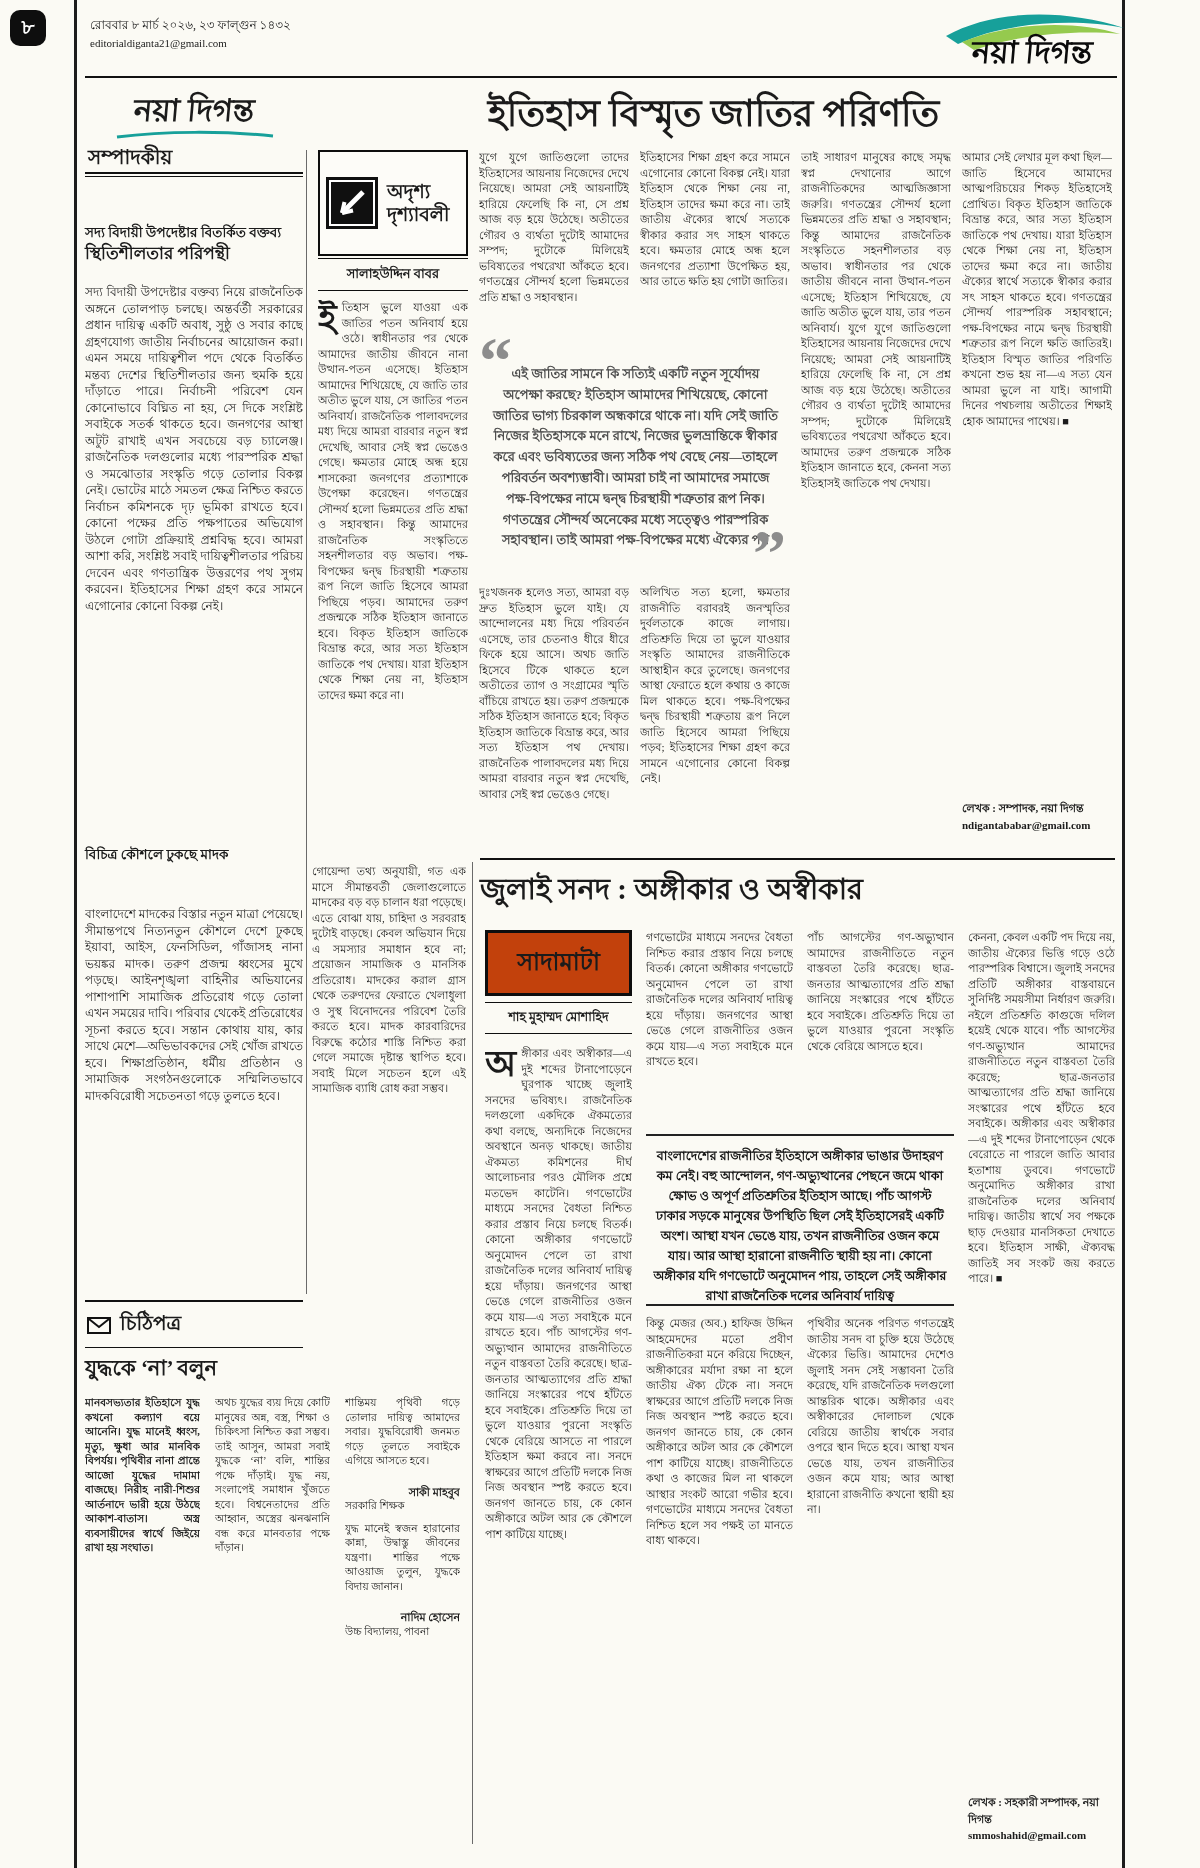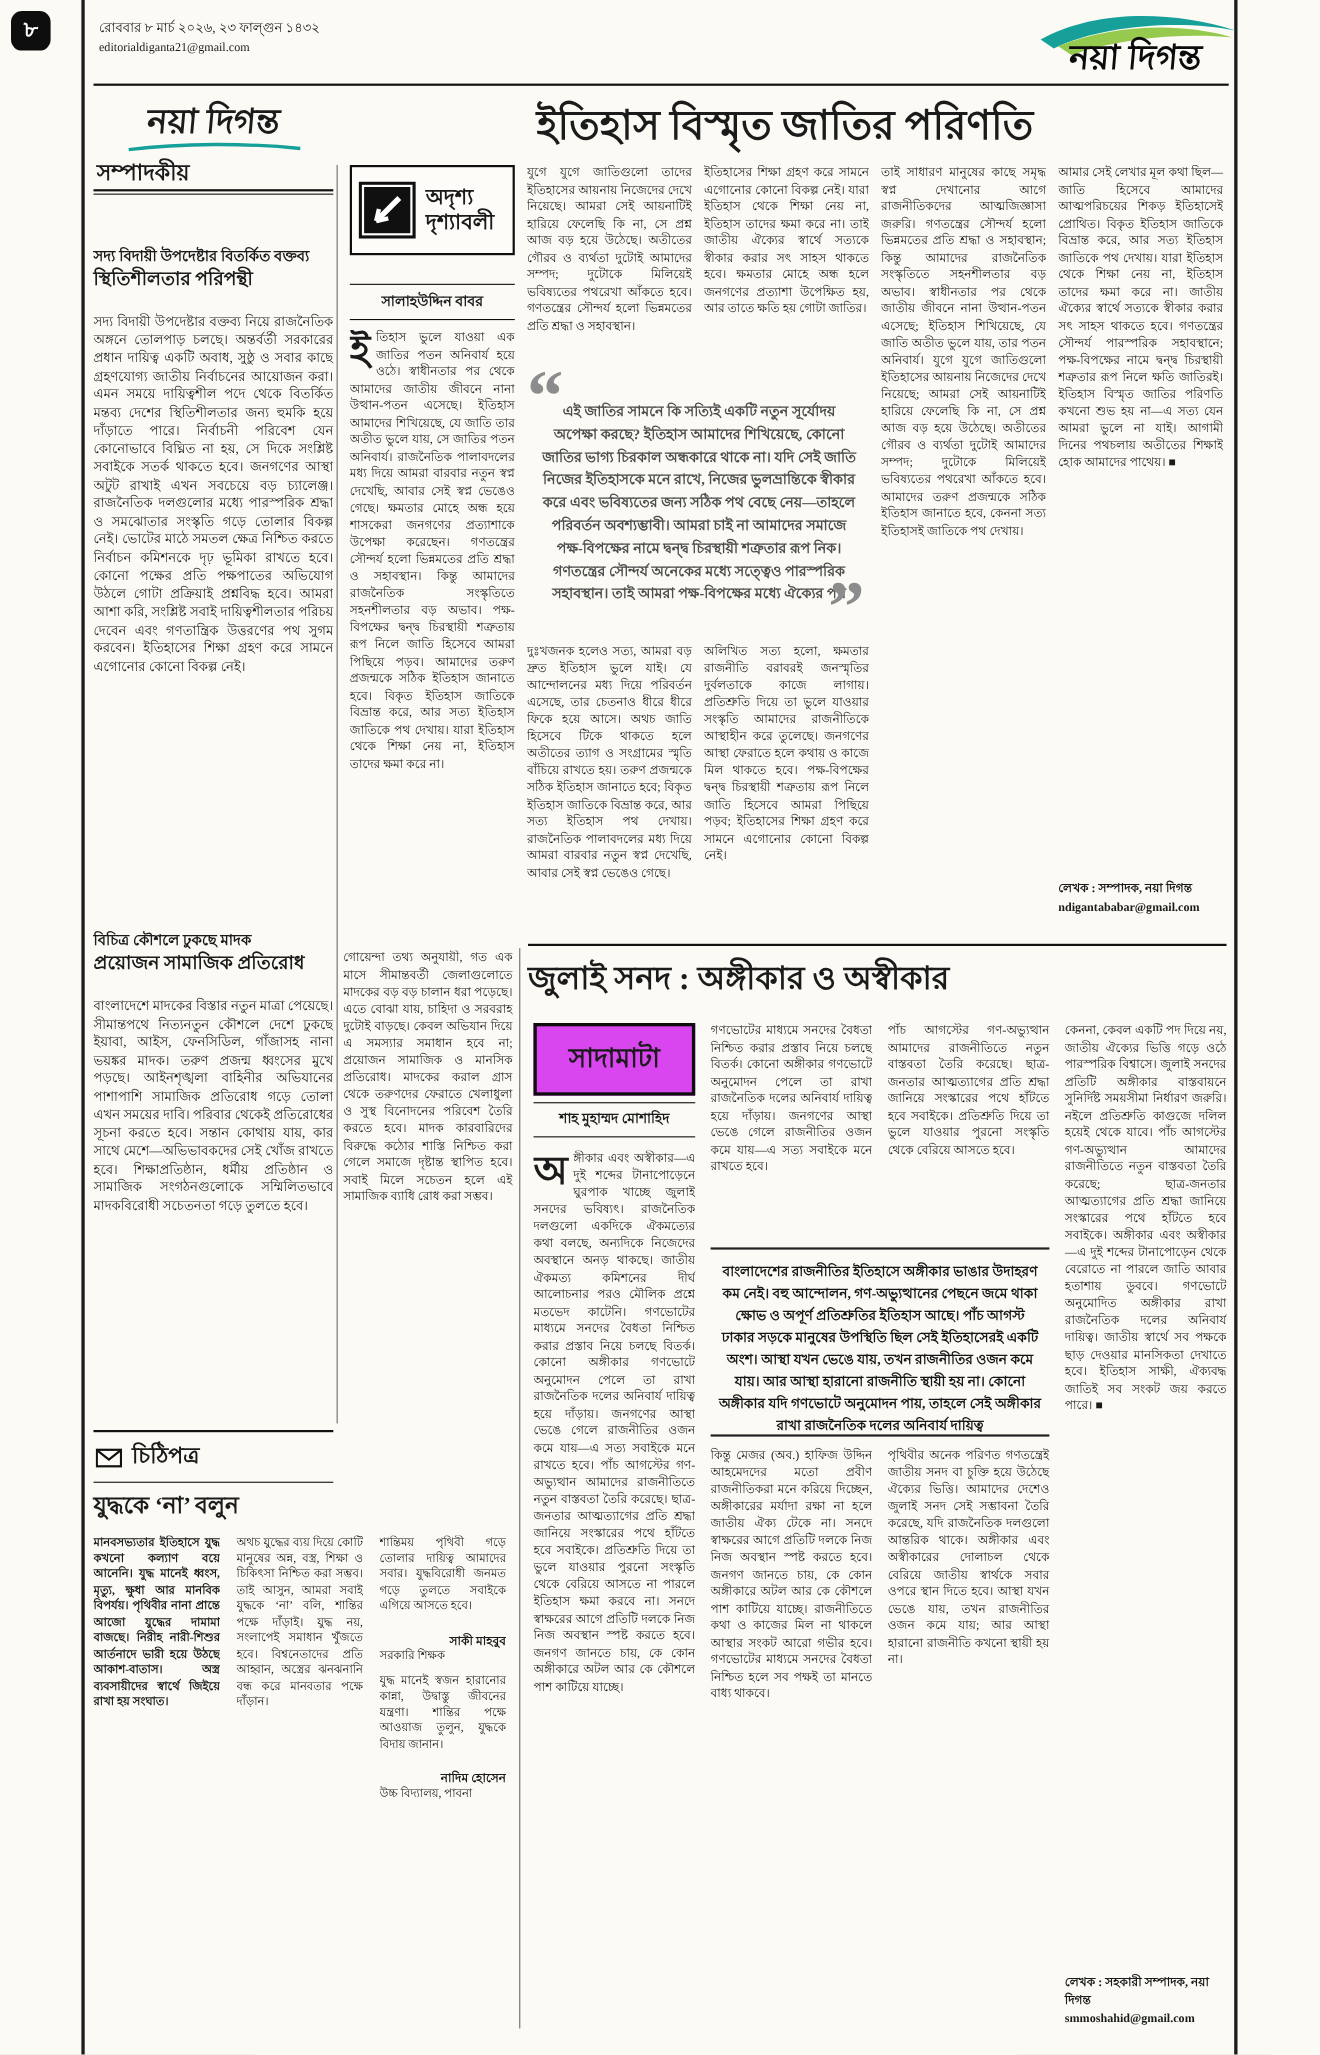--- a/index.html
+++ b/index.html
@@ -12,21 +12,21 @@
   .dateline .email { font-size:11px; }
   .np-logo { position:absolute; left:940px; top:2px; width:190px; height:72px; }
   .np-logo svg { position:absolute; left:0; top:0; }
   .np-logo-text { position:absolute; left:0; right:6px; top:26px; text-align:center; font-size:31px; font-weight:bold;
                   transform:skewX(-5deg); color:#0b0b0b; }
   .toprule { position:absolute; left:85px; top:76px; width:1032px; height:2px; background:#111; }
   .vrule { position:absolute; width:1px; background:#6a6a6a; }
 
   .main-headline { position:absolute; left:312px; top:84px; width:803px; text-align:center;
                    font-size:37px; font-weight:bold; }
-  .colbox { position:absolute; left:318px; top:150px; width:150px; height:82px; border:2.5px solid #0e0e0e;
+  .colbox { position:absolute; left:318px; top:150px; width:150px; height:106px; border:2.5px solid #0e0e0e;
             box-sizing:border-box; display:flex; align-items:center; gap:9px; padding:6px; background:#fdfcf8; }
   .colbox-label { font-size:19px; font-weight:bold; line-height:1.22; }
   .authorbar { position:absolute; border-top:1.5px solid #0e0e0e; border-bottom:1.5px solid #0e0e0e;
                text-align:center; font-weight:bold; font-size:13px; padding:5px 0; box-sizing:border-box; }
 
   .bcol { position:absolute; font-size:11px; line-height:15.5px; text-align:justify; overflow:hidden; }
   .dropcap { float:left; font-size:36px; line-height:34px; font-weight:bold; padding:1px 5px 0 0; }
   .pullquote { position:absolute; left:479px; top:336px; width:311px; height:240px; }
   .pq-text { position:absolute; left:12px; right:10px; top:28px; bottom:26px; text-align:center; font-weight:bold;
              font-size:13px; line-height:1.6; color:#4d4d4d; overflow:hidden; }
@@ -50,21 +50,21 @@
   .letters-title { position:absolute; left:85px; top:1352px; width:300px; font-size:21px; font-weight:bold; }
   .lcol { position:absolute; top:1396px; width:115px; height:448px; font-size:10.5px; line-height:14.5px;
           text-align:justify; overflow:hidden; }
   .sig-name { font-weight:bold; text-align:right; margin-top:16px; font-size:11px; }
   .sig-role { font-size:10.5px; margin-bottom:8px; }
 
   .july-rule { position:absolute; left:480px; top:858px; width:635px; height:2px; background:#111; }
   .july-headline { position:absolute; left:480px; top:866px; width:635px; text-align:left; font-size:29px; font-weight:bold; }
   .sadamata-box { position:absolute; left:485px; top:930px; width:147px; height:66px; border:3px solid #0e0e0e;
                   box-sizing:border-box; display:flex; align-items:center; justify-content:center;
-                  font-size:24px; font-weight:bold; background:#d946ef; }
+                  font-size:24px; font-weight:bold; background:#c2410c; }
   .quotebox { position:absolute; left:646px; top:1134px; width:308px; height:172px; border-top:2px solid #222;
               border-bottom:2px solid #222; box-sizing:border-box; padding:10px 7px; text-align:center;
               font-weight:bold; font-size:12.5px; line-height:1.6; overflow:hidden; color:#151515; }
 </style>
 </head>
 <body>
 
 <div class="page">
 
   <div class="edge" style="left:74px"></div>
@@ -134,21 +134,20 @@
   </div>
   <div class="ed-section">সম্পাদকীয়</div>
   <div class="ed-rule" style="top:172px; height:2px;"></div>
   <div class="ed-rule" style="top:176px; height:1px;"></div>
 
   <div class="kicker" style="top:222px;">সদ্য বিদায়ী উপদেষ্টার বিতর্কিত বক্তব্য</div>
   <div class="ed-title" style="top:244px;">স্থিতিশীলতার পরিপন্থী</div>
   <div class="ed-body" style="left:85px; top:284px; width:218px; height:552px;">সদ্য বিদায়ী উপদেষ্টার বক্তব্য নিয়ে রাজনৈতিক অঙ্গনে তোলপাড় চলছে। অন্তর্বর্তী সরকারের প্রধান দায়িত্ব একটি অবাধ, সুষ্ঠু ও সবার কাছে গ্রহণযোগ্য জাতীয় নির্বাচনের আয়োজন করা। এমন সময়ে দায়িত্বশীল পদে থেকে বিতর্কিত মন্তব্য দেশের স্থিতিশীলতার জন্য হুমকি হয়ে দাঁড়াতে পারে। নির্বাচনী পরিবেশ যেন কোনোভাবে বিঘ্নিত না হয়, সে দিকে সংশ্লিষ্ট সবাইকে সতর্ক থাকতে হবে। জনগণের আস্থা অটুট রাখাই এখন সবচেয়ে বড় চ্যালেঞ্জ। রাজনৈতিক দলগুলোর মধ্যে পারস্পরিক শ্রদ্ধা ও সমঝোতার সংস্কৃতি গড়ে তোলার বিকল্প নেই। ভোটের মাঠে সমতল ক্ষেত্র নিশ্চিত করতে নির্বাচন কমিশনকে দৃঢ় ভূমিকা রাখতে হবে। কোনো পক্ষের প্রতি পক্ষপাতের অভিযোগ উঠলে গোটা প্রক্রিয়াই প্রশ্নবিদ্ধ হবে। আমরা আশা করি, সংশ্লিষ্ট সবাই দায়িত্বশীলতার পরিচয় দেবেন এবং গণতান্ত্রিক উত্তরণের পথ সুগম করবেন। ইতিহাসের শিক্ষা গ্রহণ করে সামনে এগোনোর কোনো বিকল্প নেই।</div>
 
   <div class="kicker" style="top:844px;">বিচিত্র কৌশলে ঢুকছে মাদক</div>
-  <div class="ed-title" style="top:866px;">প্রয়োজন সামাজিক প্রতিরোধ</div>
   <div class="ed-body" style="left:85px; top:906px; width:218px; height:384px;">বাংলাদেশে মাদকের বিস্তার নতুন মাত্রা পেয়েছে। সীমান্তপথে নিত্যনতুন কৌশলে দেশে ঢুকছে ইয়াবা, আইস, ফেনসিডিল, গাঁজাসহ নানা ভয়ঙ্কর মাদক। তরুণ প্রজন্ম ধ্বংসের মুখে পড়ছে। আইনশৃঙ্খলা বাহিনীর অভিযানের পাশাপাশি সামাজিক প্রতিরোধ গড়ে তোলা এখন সময়ের দাবি। পরিবার থেকেই প্রতিরোধের সূচনা করতে হবে। সন্তান কোথায় যায়, কার সাথে মেশে—অভিভাবকদের সেই খোঁজ রাখতে হবে। শিক্ষাপ্রতিষ্ঠান, ধর্মীয় প্রতিষ্ঠান ও সামাজিক সংগঠনগুলোকে সম্মিলিতভাবে মাদকবিরোধী সচেতনতা গড়ে তুলতে হবে।</div>
   <div class="ed-body" style="left:312px; top:864px; width:154px; height:430px; font-size:11px; line-height:15.5px;">গোয়েন্দা তথ্য অনুযায়ী, গত এক মাসে সীমান্তবর্তী জেলাগুলোতে মাদকের বড় বড় চালান ধরা পড়েছে। এতে বোঝা যায়, চাহিদা ও সরবরাহ দুটোই বাড়ছে। কেবল অভিযান দিয়ে এ সমস্যার সমাধান হবে না; প্রয়োজন সামাজিক ও মানসিক প্রতিরোধ। মাদকের করাল গ্রাস থেকে তরুণদের ফেরাতে খেলাধুলা ও সুস্থ বিনোদনের পরিবেশ তৈরি করতে হবে। মাদক কারবারিদের বিরুদ্ধে কঠোর শাস্তি নিশ্চিত করা গেলে সমাজে দৃষ্টান্ত স্থাপিত হবে। সবাই মিলে সচেতন হলে এই সামাজিক ব্যাধি রোধ করা সম্ভব।</div>
 
   <div class="letters-head">
     <svg width="24" height="20" viewBox="0 0 24 20">
       <rect x="1" y="3" width="22" height="15" fill="none" stroke="#111" stroke-width="2"></rect>
       <path d="M2 4 L12 12 L22 4" fill="none" stroke="#111" stroke-width="2"></path>
     </svg>
     <span>চিঠিপত্র</span>
   </div>

